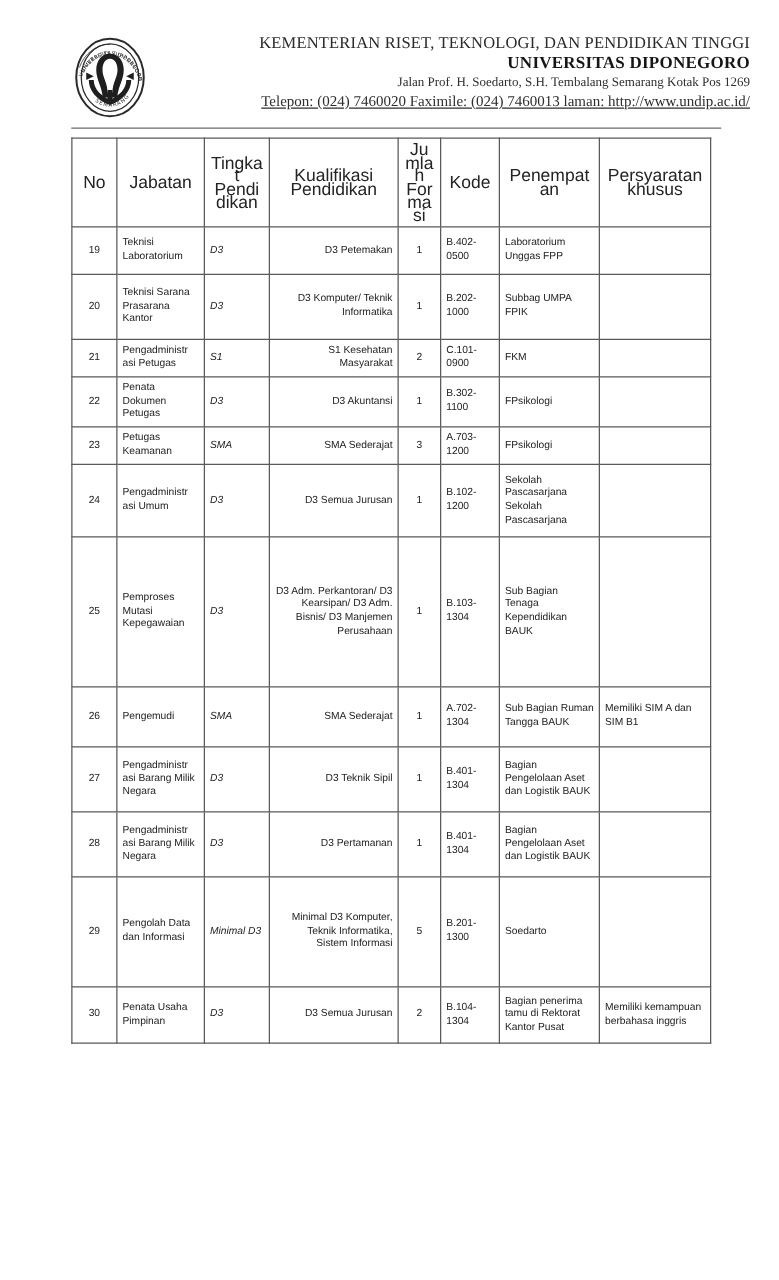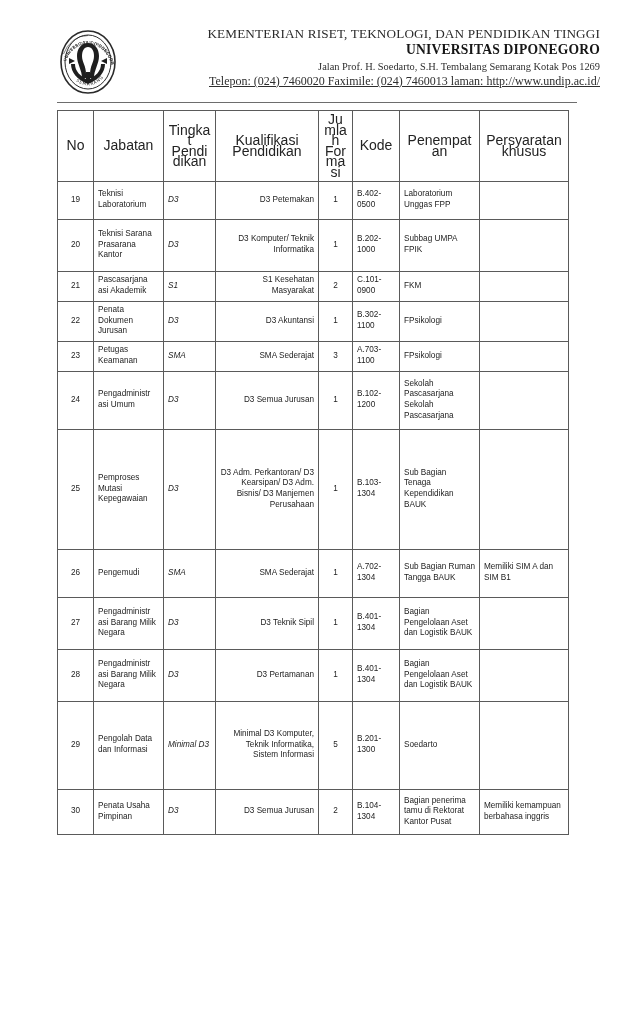--- a/index.html
+++ b/index.html
@@ -212,45 +212,45 @@
           <td class="c-jab"><span class="cellwrap">Teknisi Sarana Prasarana Kantor</span></td>
           <td class="c-tingkat"><span class="cellwrap">D3</span></td>
           <td class="c-kual"><span class="cellwrap">D3 Komputer/ Teknik Informatika</span></td>
           <td class="c-jml"><span class="cellwrap">1</span></td>
           <td class="c-kode"><span class="cellwrap">B.202-1000</span></td>
           <td class="c-penem"><span class="cellwrap">Subbag UMPA FPIK</span></td>
           <td class="c-syarat"><span class="cellwrap"></span></td>
         </tr>
         <tr style="height: 30px;">
           <td class="c-no"><span class="cellwrap">21</span></td>
-          <td class="c-jab"><span class="cellwrap">Pascasarjana asi Akademik</span></td>
+          <td class="c-jab"><span class="cellwrap">Pengadministr asi Petugas</span></td>
           <td class="c-tingkat"><span class="cellwrap">S1</span></td>
           <td class="c-kual"><span class="cellwrap">S1 Kesehatan Masyarakat</span></td>
           <td class="c-jml"><span class="cellwrap">2</span></td>
           <td class="c-kode"><span class="cellwrap">C.101-0900</span></td>
           <td class="c-penem"><span class="cellwrap">FKM</span></td>
           <td class="c-syarat"><span class="cellwrap"></span></td>
         </tr>
         <tr style="height: 40px;">
           <td class="c-no"><span class="cellwrap">22</span></td>
-          <td class="c-jab"><span class="cellwrap">Penata Dokumen Jurusan</span></td>
+          <td class="c-jab"><span class="cellwrap">Penata Dokumen Petugas</span></td>
           <td class="c-tingkat"><span class="cellwrap">D3</span></td>
           <td class="c-kual"><span class="cellwrap">D3 Akuntansi</span></td>
           <td class="c-jml"><span class="cellwrap">1</span></td>
           <td class="c-kode"><span class="cellwrap">B.302-1100</span></td>
           <td class="c-penem"><span class="cellwrap">FPsikologi</span></td>
           <td class="c-syarat"><span class="cellwrap"></span></td>
         </tr>
         <tr style="height: 30px;">
           <td class="c-no"><span class="cellwrap">23</span></td>
           <td class="c-jab"><span class="cellwrap">Petugas Keamanan</span></td>
           <td class="c-tingkat"><span class="cellwrap">SMA</span></td>
           <td class="c-kual"><span class="cellwrap">SMA Sederajat</span></td>
           <td class="c-jml"><span class="cellwrap">3</span></td>
-          <td class="c-kode"><span class="cellwrap">A.703-1100</span></td>
+          <td class="c-kode"><span class="cellwrap">A.703-1200</span></td>
           <td class="c-penem"><span class="cellwrap">FPsikologi</span></td>
           <td class="c-syarat"><span class="cellwrap"></span></td>
         </tr>
         <tr style="height: 58px;">
           <td class="c-no"><span class="cellwrap">24</span></td>
           <td class="c-jab"><span class="cellwrap">Pengadministr asi Umum</span></td>
           <td class="c-tingkat"><span class="cellwrap">D3</span></td>
           <td class="c-kual"><span class="cellwrap">D3 Semua Jurusan</span></td>
           <td class="c-jml"><span class="cellwrap">1</span></td>
           <td class="c-kode"><span class="cellwrap">B.102-1200</span></td>

